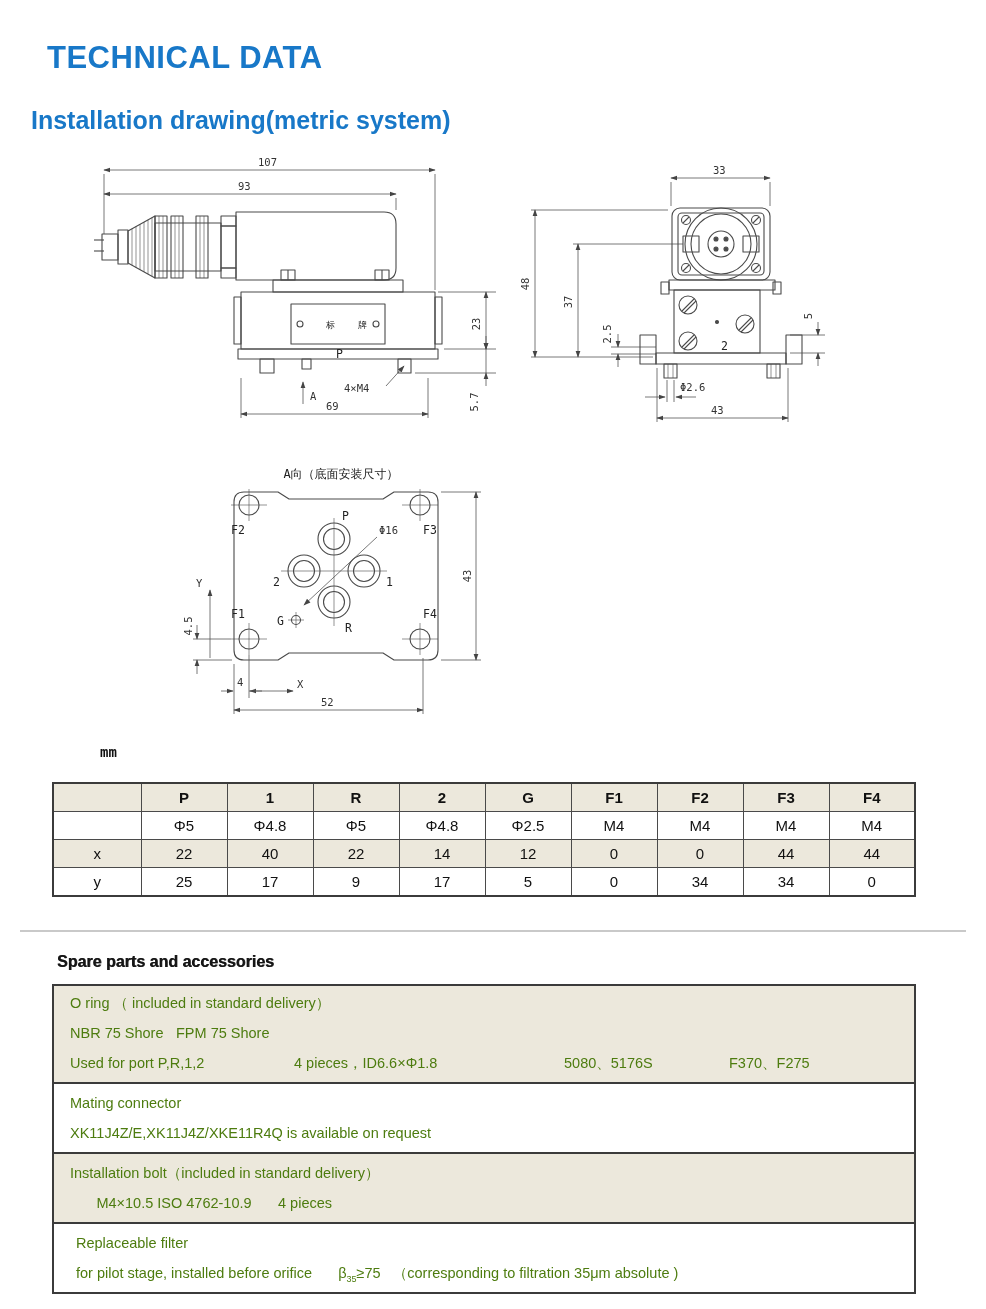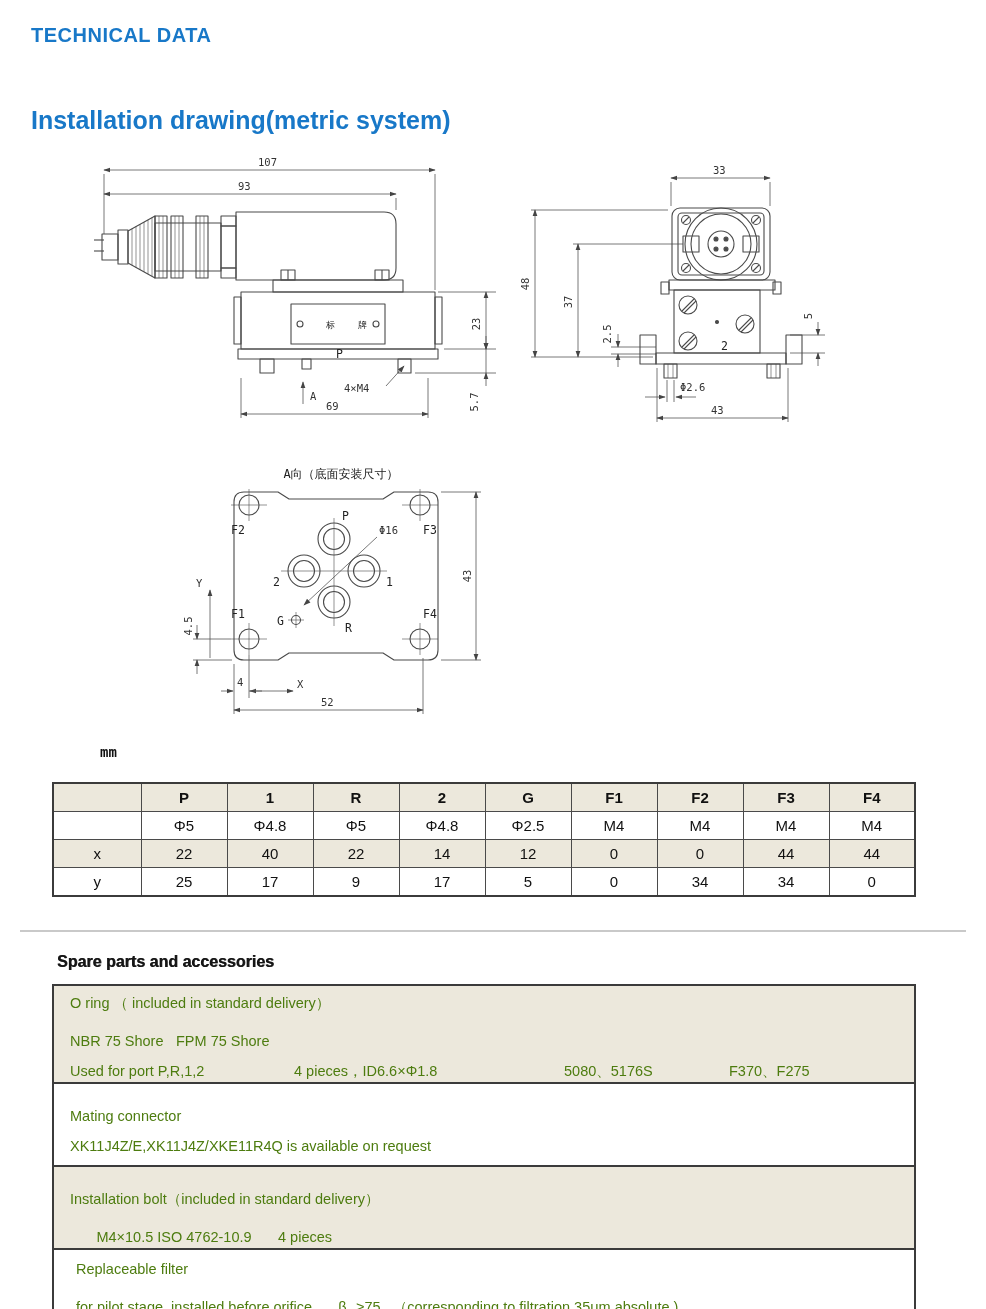--- a/index.html
+++ b/index.html
@@ -1,18 +1,18 @@
 <!DOCTYPE html>
 <html><head>
 <meta charset="utf-8">
 <style>
   html,body{margin:0;padding:0;background:#fff;}
   .page{position:relative;width:986px;height:1309px;background:#fff;overflow:hidden;
         font-family:"Liberation Sans",sans-serif;color:#1a1a1a;}
-  .title{position:absolute;left:31px;top:24px;margin:0;font-size:20px;font-weight:600;
+  .title{position:absolute;left:31px;top:24px;margin:16px;font-size:31px;font-weight:600;
          letter-spacing:.5px;color:#1878c8;}
   .subtitle{position:absolute;left:31px;top:106px;margin:0;font-size:25px;font-weight:600;color:#1878c8;}
   svg.dwg{position:absolute;overflow:visible;}
   .art{fill:none;stroke:#4a4a4a;stroke-width:1.1;stroke-linejoin:round;}
   .art .thin{stroke-width:.6;}
   .dim line{stroke:#555;stroke-width:.8;}
   .dwg text{stroke:none;fill:#333;font-family:"DejaVu Sans Mono",monospace;font-size:10.5px;}
   .dwg text.cjk{font-size:12px;fill:#222;}
   .dwg text.small{font-size:9px;}
   .dwg text.port{font-size:11.5px;fill:#222;}
@@ -25,23 +25,23 @@
   table.dims th{font-weight:bold;}
   .beige{background:#ece8dc;}
   td.rowlab{font-weight:bold;}
   .rule{position:absolute;left:20px;top:930px;width:946px;height:2px;background:#c9c9c9;}
   .spare-heading{position:absolute;left:57px;top:953px;font-size:16px;font-weight:bold;
                  color:#151515;text-shadow:.6px 0 0 #444;}
   .spare-box{position:absolute;left:52px;top:984px;width:860px;border:2px solid #3b3b3b;background:#fff;}
   .sec{padding:2px 0 4px 16px;}
   .sec + .sec{border-top:2px solid #3b3b3b;}
   .ln{height:30px;line-height:30px;font-size:14.5px;white-space:nowrap;color:#4d7c0f;}
-  .seg{display:inline-block;margin-top:8px;}
+  .seg{display:inline-block;}
   .w224{width:224px;}.w270{width:270px;}.w165{width:165px;}.w106{width:106px;}.w208{width:208px;text-align:center;}
-  .sec-pad{padding-top:17px;}
+  .sec-pad{padding-top:4px;}
   .s4{padding-top:4px;padding-left:22px;}
   sub.beta{font-size:9px;text-align:center;}
 </style>
 </head>
 <body>
 
 <div class="page">
 
   <h1 class="title">TECHNICAL DATA</h1>
   <h2 class="subtitle">Installation drawing(metric system)</h2>

